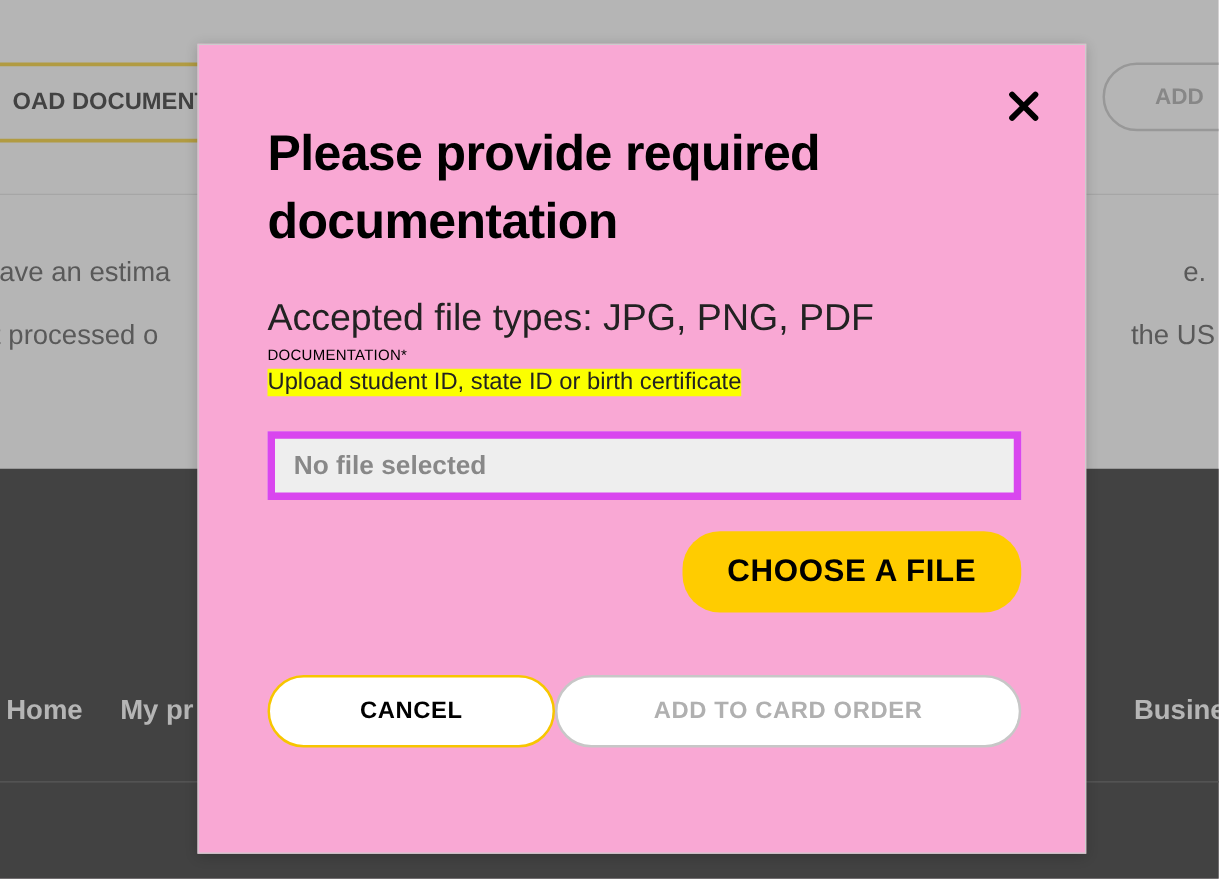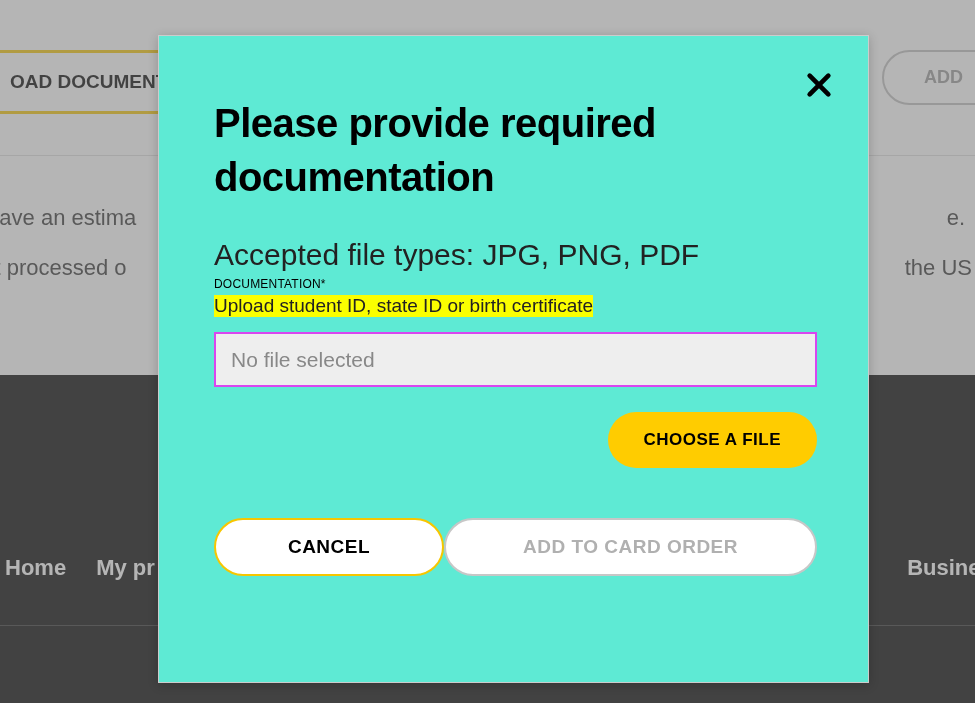--- a/index.html
+++ b/index.html
@@ -71,21 +71,21 @@
   .scrim {
     position: absolute; inset: 0;
     background: rgba(120,120,120,0.55);
   }
 
   
   .modal {
     position: absolute;
     left: 158px; top: 35px;
     width: 711px; height: 648px;
-    background: #5eead4;
+    background: #f9a8d4;
     border: 1px solid #ccc;
     box-shadow: 0 2px 10px rgba(0,0,0,0.2);
     padding: 50px 55px 40px 55px;
   }
   .close-btn {
     position: absolute; top: 35px; right: 35px;
     cursor: pointer;
   }
   .close-btn svg { width: 28px; height: 28px; }
   .modal h1 {
@@ -103,39 +103,39 @@
     font-size: 12px; font-weight: normal; color: #000;
     letter-spacing: 0.2px;
   }
   .upload-hint {
     display: inline-block;
     font-size: 19px; color: #222;
     background: #fbff00;
     margin-top: 4px;
   }
   .file-input {
-    margin-top: 15px;
+    margin-top: 28px;
     width: 603px; height: 55px;
-    border: 2px solid #d946ef;
+    border: 6px solid #d946ef;
     background: #eeeeee;
     padding: 0 15px;
     font-size: 21px; color: #888;
-    display: flex; align-items: center;
+    display: flex; align-items: center; font-weight: bold;
   }
   .choose-row {
     margin-top: 25px;
     display: flex; justify-content: flex-end;
     width: 603px;
   }
   .choose-btn {
     background: #ffcc00;
     border: none;
     border-radius: 30px;
     padding: 18px 36px;
-    font-size: 17px; font-weight: bold; color: #000;
+    font-size: 25px; font-weight: bold; color: #000;
     cursor: pointer;
     letter-spacing: 0.5px;
   }
   .btn-row {
     margin-top: 50px;
     display: flex; 
     width: 603px;
   }
   .cancel-btn {
     flex: 0 0 230px;

